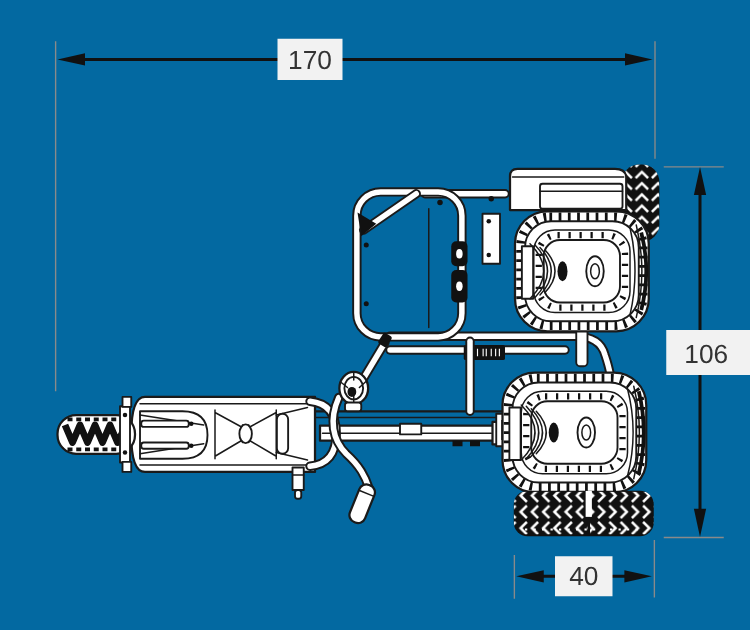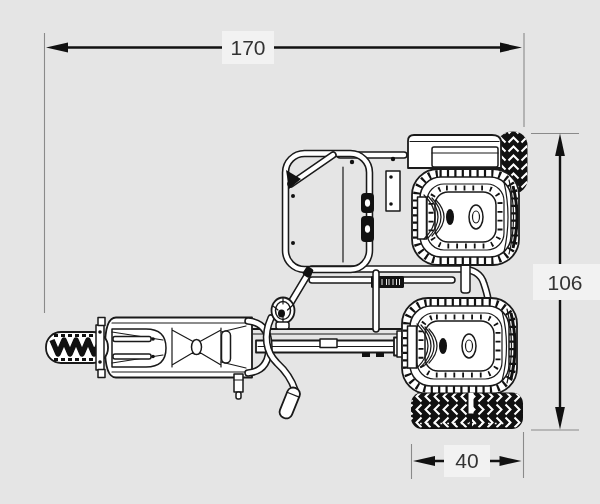--- a/index.html
+++ b/index.html
@@ -1,16 +1,16 @@
 <!DOCTYPE html>
 <html><head>
 <meta charset="utf-8">
 <style>
   html,body{margin:0;padding:0;background:#fff;}
-  .canvas{position:relative;width:600px;height:504px;background:#e5e5e5;overflow:hidden;
+  .canvas{position:relative;width:600px;height:504px;background:#0369a1;overflow:hidden;
           font-family:"Liberation Sans",sans-serif;}
   svg{position:absolute;left:0;top:0;}
   .ext{stroke:#8a8a8a;stroke-width:1.1;fill:none;}
   .dim{stroke:#111;stroke-width:2.4;fill:none;}
   .arr{fill:#111;stroke:none;}
   .lbl-bg{fill:#f2f2f2;}
   .lbl{fill:#333;font-size:21px;font-family:"Liberation Sans",sans-serif;text-anchor:middle;}
   .ln{stroke:#1a1a1a;fill:none;stroke-width:1.8;stroke-linecap:round;stroke-linejoin:round;}
   .ln-thin{stroke:#1a1a1a;fill:none;stroke-width:1.2;stroke-linecap:round;}
   .wh{fill:#fff;stroke:#1a1a1a;stroke-width:1.8;stroke-linejoin:round;}

